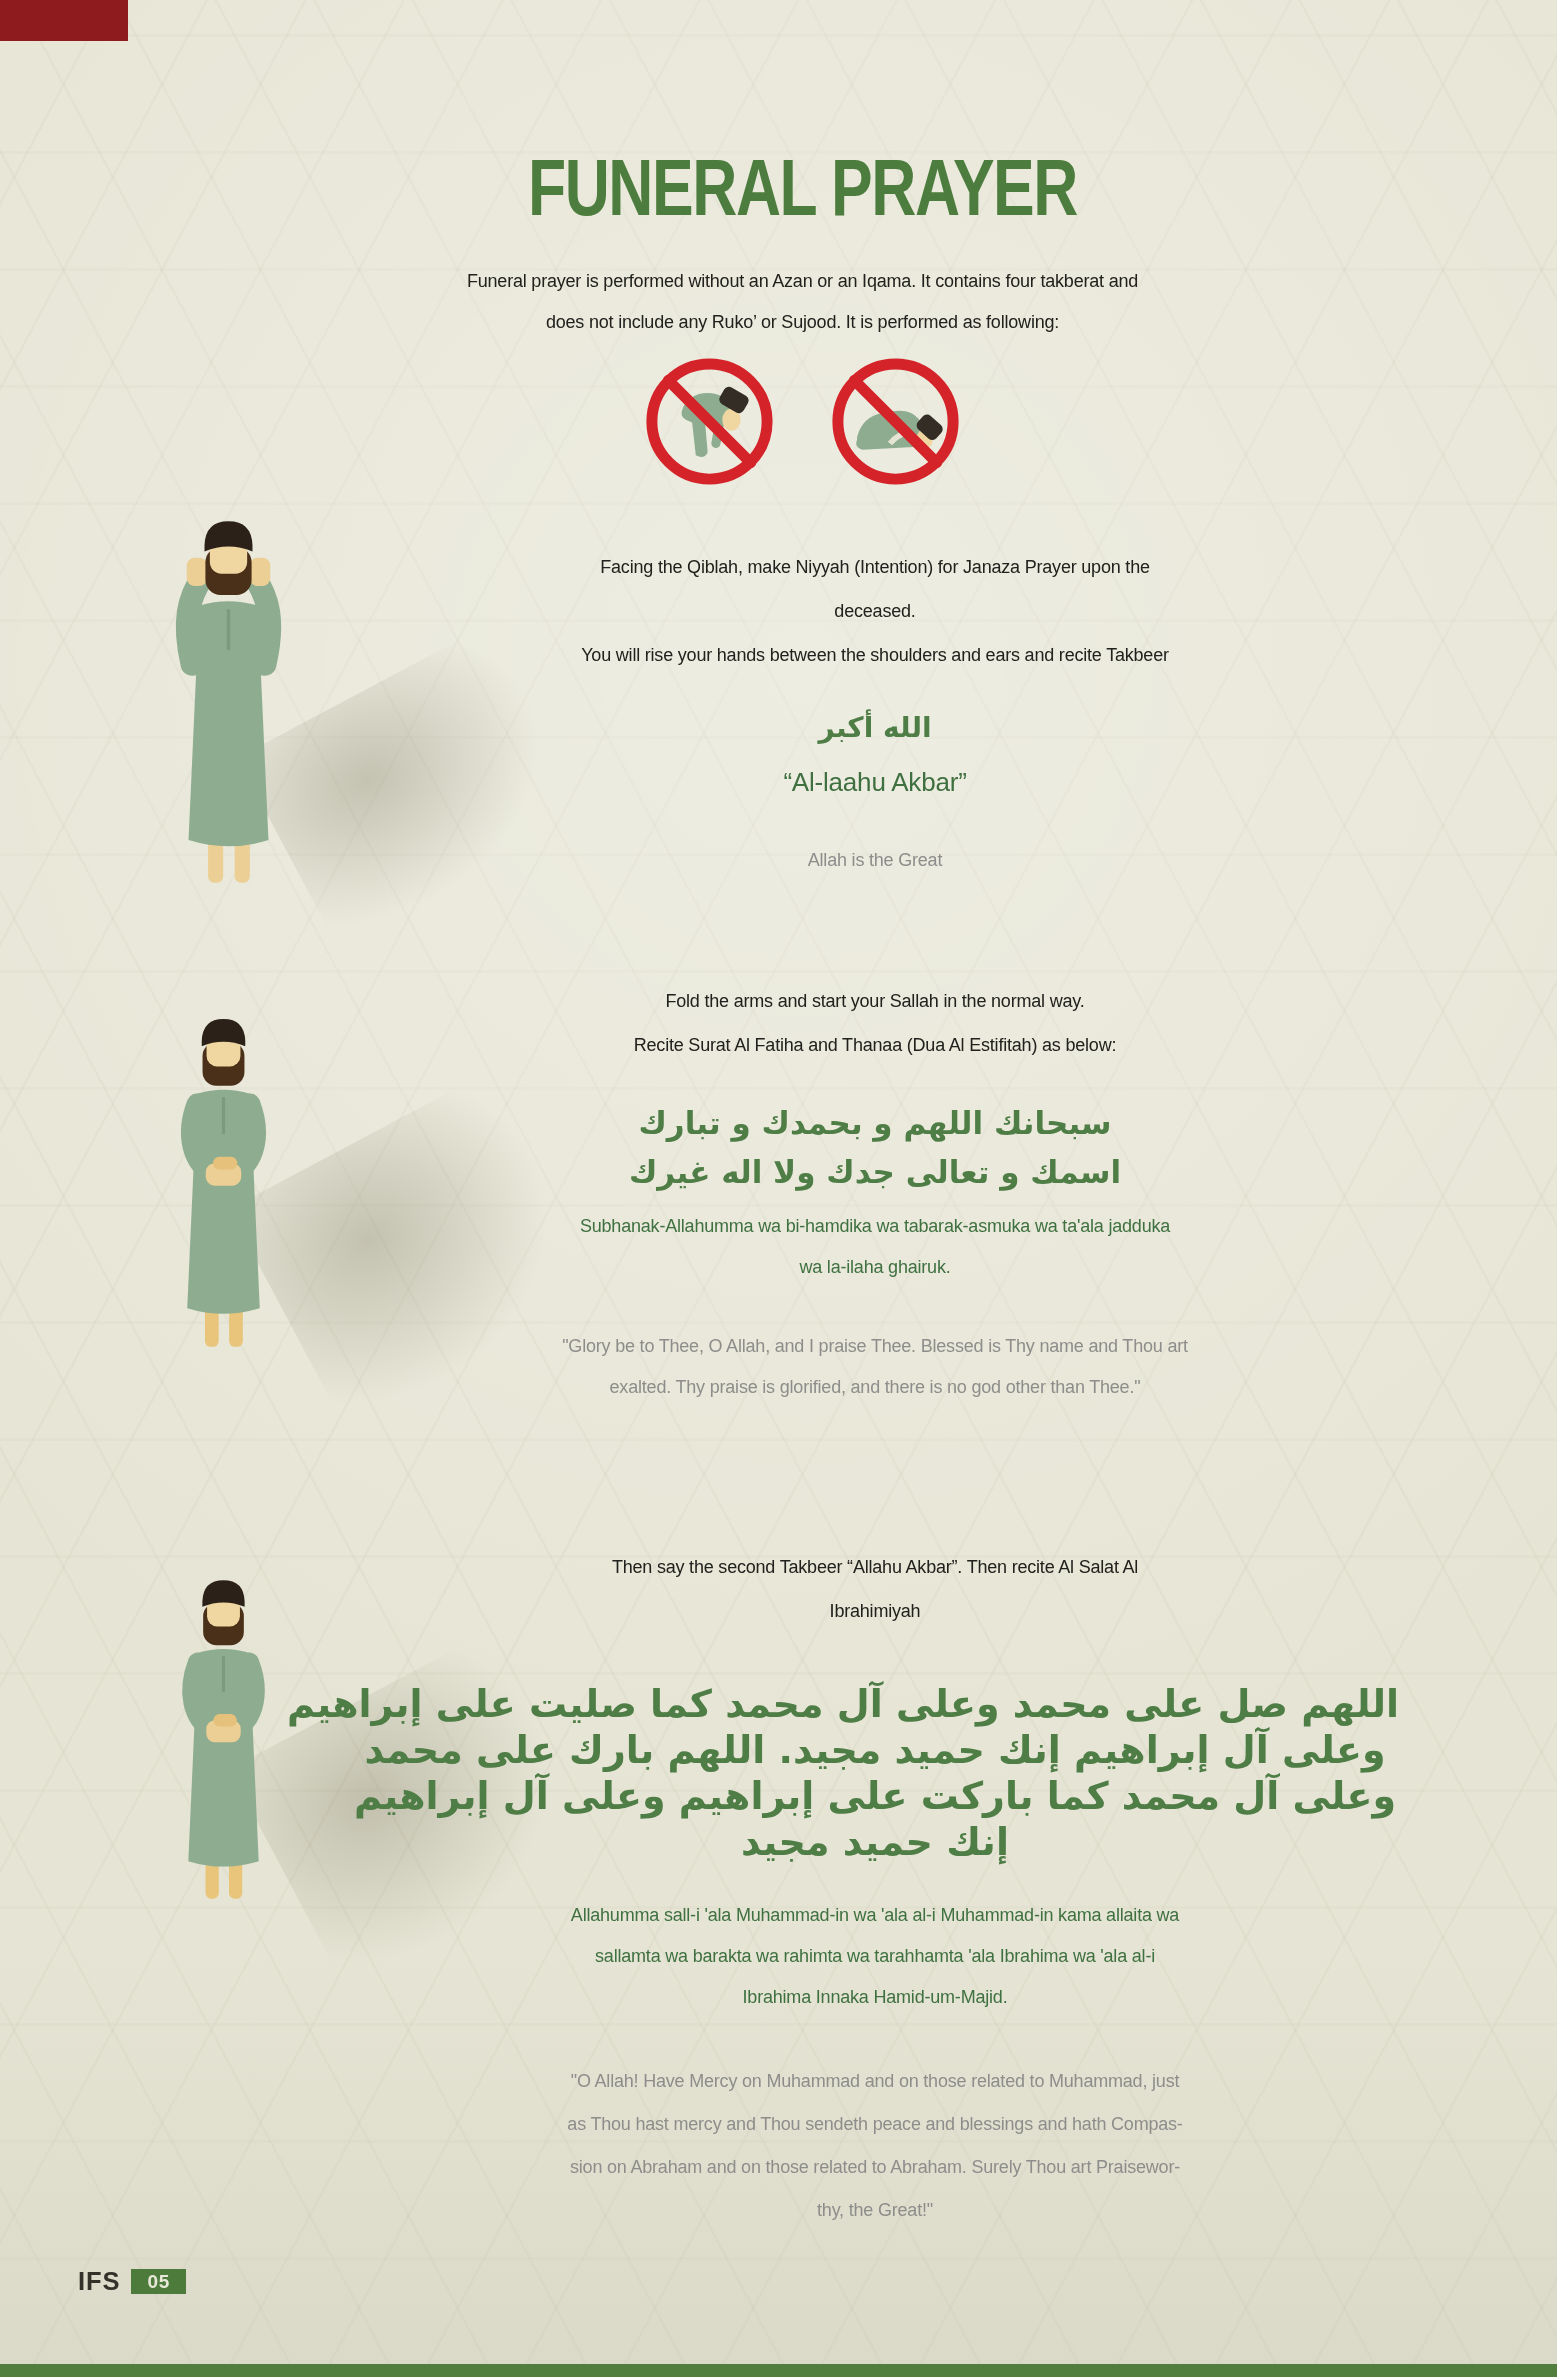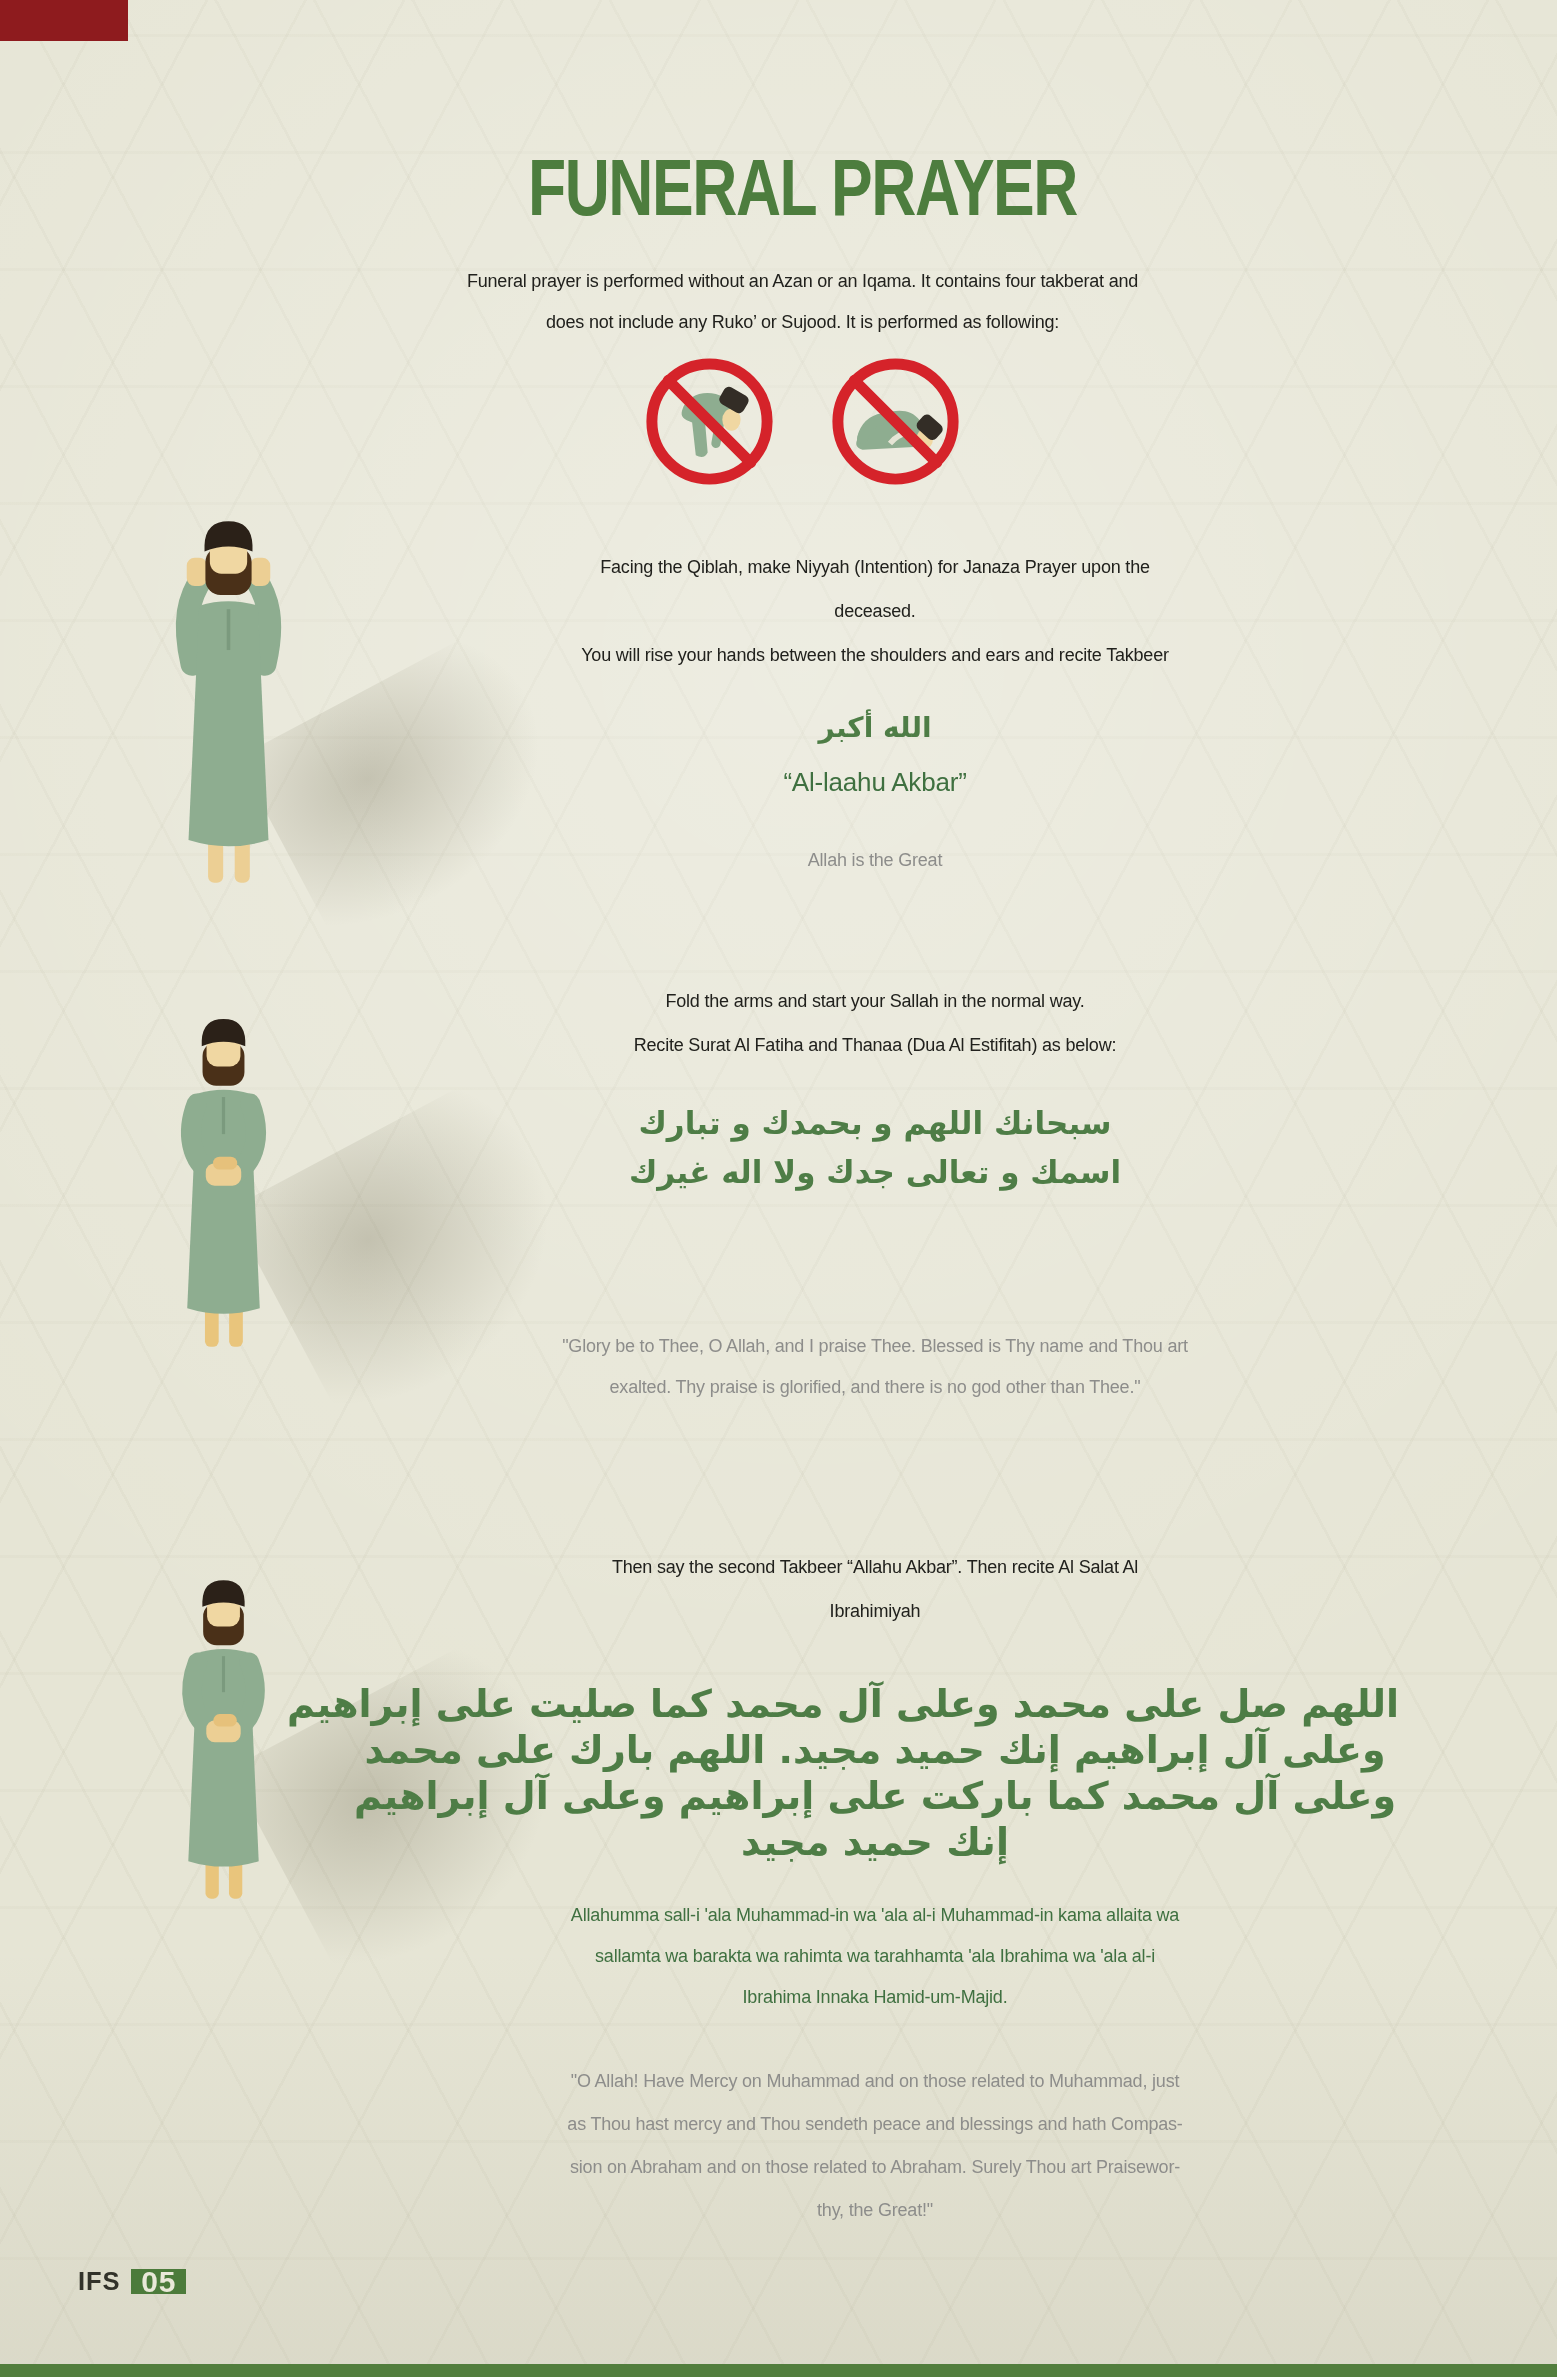--- a/index.html
+++ b/index.html
@@ -56,21 +56,21 @@
   .figure-shadow{
     position:absolute;
     background:radial-gradient(ellipse at 35% 35%, rgba(108,103,78,0.30), rgba(108,103,78,0) 65%);
     transform:rotate(-28deg);
   }
   .footer{top:2267px;left:78px;display:flex;align-items:center;}
   .footer-series{font-size:25.5px;font-weight:bold;color:#32322a;letter-spacing:0.9px;}
   .footer-badge{
     margin-left:11px;width:55px;height:24.6px;background:#4c7b3b;
     display:flex;align-items:center;justify-content:center;
-    color:#e9e8d8;font-size:30px;font-weight:bold;letter-spacing:0.9px;
+    color:#e9e8d8;font-size:19px;font-weight:bold;letter-spacing:0.9px;
   }
 </style>
 </head>
 <body>
 
 <div class="page">
 
   <div class="abs top-tab"></div>
   <div class="abs bottom-bar"></div>
 
@@ -147,20 +147,24 @@
   </svg>
 
   <div class="abs center-col lh48" style="top:979px;">
     <div class="line-en">Fold the arms and start your Sallah in the normal way.</div>
     <div class="line-en">Recite Surat Al Fatiha and Thanaa (Dua Al Estifitah) as below:</div>
   </div>
   <div class="abs center-col" style="top:1099px;">
     <div class="ar-line ar-44">سبحانك اللهم و بحمدك و تبارك</div>
     <div class="ar-line ar-44">اسمك و تعالى جدك ولا اله غيرك</div>
   </div>
+  <div class="abs center-col green-translit" style="top:1206px;">
+    <div class="line-en">Subhanak-Allahumma wa bi-hamdika wa tabarak-asmuka wa ta'ala jadduka</div>
+    <div class="line-en">wa la-ilaha ghairuk.</div>
+  </div>
   <div class="abs center-col muted" style="top:1326px;">
     <div class="line-en">"Glory be to Thee, O Allah, and I praise Thee. Blessed is Thy name and Thou art</div>
     <div class="line-en">exalted. Thy praise is glorified, and there is no god other than Thee."</div>
   </div>
 
   <div class="abs figure-shadow" style="left:273px;top:1681px;width:310px;height:264px;"></div>
   <svg class="figure" style="left:157px;top:1538px;" width="133" height="410" viewBox="0 0 170 430">
     <rect x="59" y="36" width="52" height="54" rx="17" fill="#4a3018"></rect>
     <rect x="64" y="16" width="42" height="50" rx="13" fill="#f0d7a2"></rect>
     <path d="M58,34 q1,-27 27,-27 q26,0 27,27 l0,7 q-27,-11 -54,0 Z" fill="#2b2118"></path>

